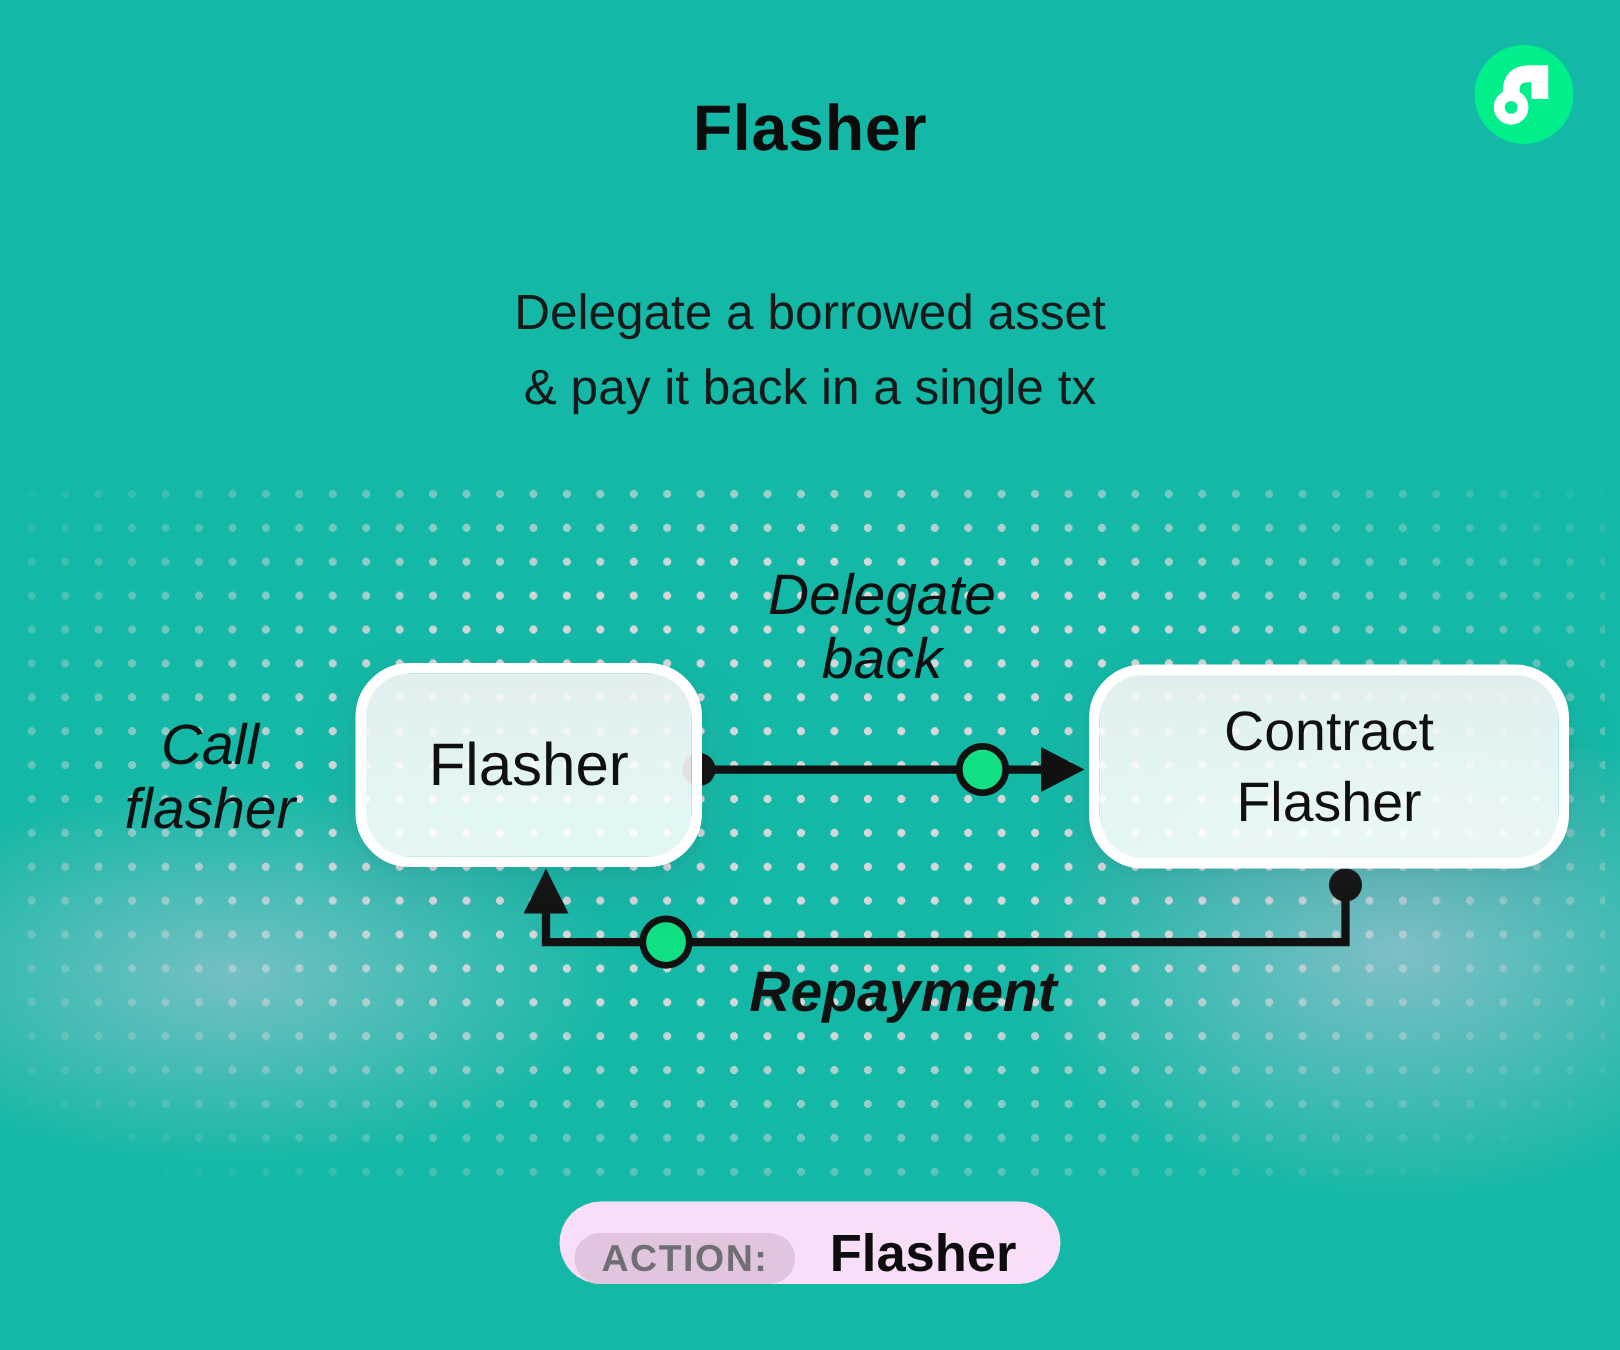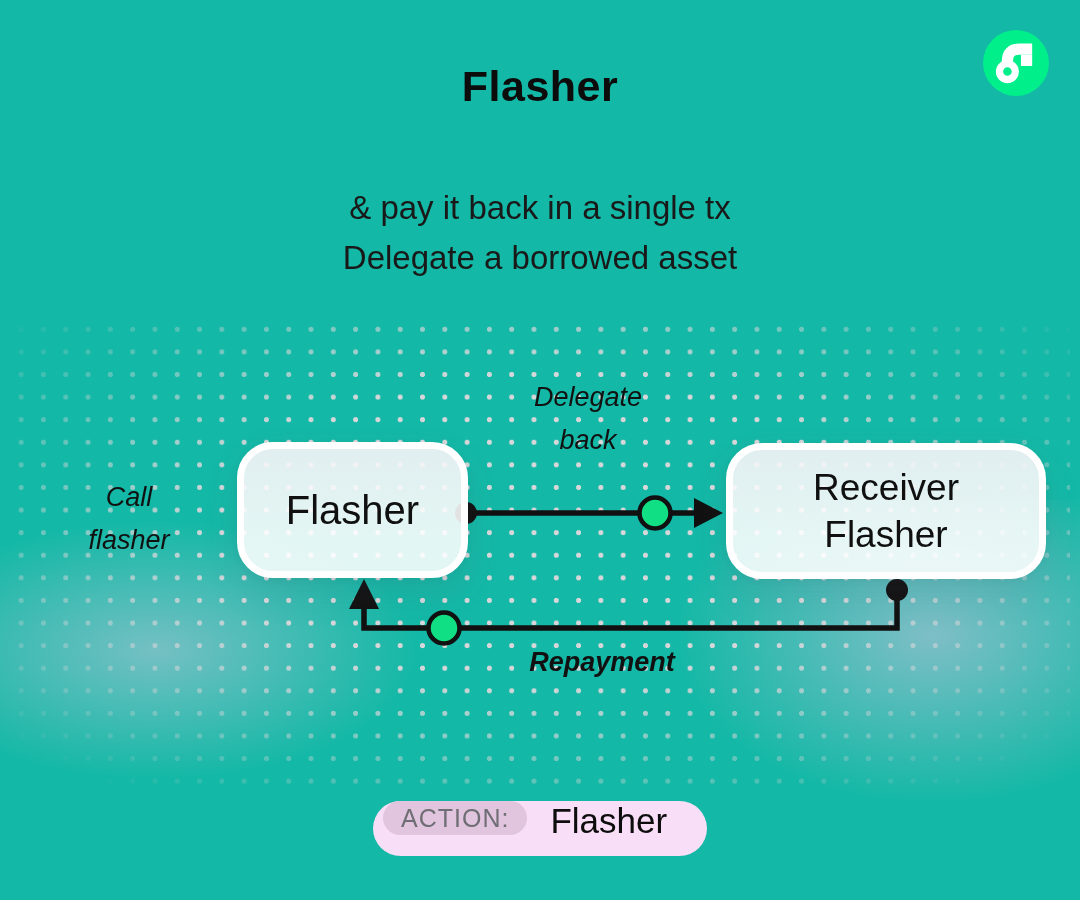--- a/index.html
+++ b/index.html
@@ -50,31 +50,31 @@
     display:flex;flex-direction:column;align-items:center;justify-content:center;
     box-sizing:border-box;
   }
   .node-flasher{left:237px;top:442px;width:231px;height:136px;}
   .node-receiver{left:726px;top:443px;width:320px;height:136px;}
   .node-label{font-size:40px;line-height:46px;color:#101010;font-weight:400;}
   .node-label.small{font-size:37px;line-height:47px;}
   
   .anno{
     position:absolute;text-align:center;
-    font-style:italic;font-size:27px;line-height:43px;color:#111;
+    font-style:italic;font-size:38px;line-height:43px;color:#111;
   }
-  .anno-call{left:19px;top:476px;width:220px;}
+  .anno-call{left:30px;top:476px;width:220px;}
   .anno-delegate{left:448px;top:376px;width:280px;}
   .anno-repay{left:442px;top:641px;width:320px;font-weight:bold;}
   .flow-svg{position:absolute;left:0;top:0;pointer-events:none;}
   
   .action-badge{
     position:absolute;left:373px;top:801px;width:334px;height:55px;
     background:#F8DEF6;border-radius:28px;
-    display:flex;align-items:flex-start;box-sizing:border-box;padding-left:10px;
+    display:flex;align-items:flex-end;box-sizing:border-box;padding-left:10px;font-weight:bold;
   }
   .action-chip{
     height:34px;border-radius:17px;background:#E1C4DD;
     display:flex;align-items:center;padding:0 18px;
     font-size:25px;letter-spacing:1px;color:#6E6E74;
   }
   .action-value{font-size:35px;color:#0d0d0d;margin-left:23px;}
 </style>
 </head>
 <body>
@@ -87,22 +87,22 @@
 
   <svg class="logo" viewBox="0 0 100 100" aria-hidden="true">
     <circle cx="50" cy="50" r="50" fill="#00EF8B"></circle>
     <circle cx="37" cy="63" r="12" fill="none" stroke="#ffffff" stroke-width="11"></circle>
     <path d="M 37 54 L 37 47 Q 37 29 55 29 L 74.5 29" fill="none" stroke="#ffffff" stroke-width="17"></path>
     <rect x="57.5" y="37.5" width="17" height="17" fill="#ffffff"></rect>
   </svg>
 
   <div class="page-title">Flasher</div>
   <div class="subtitle">
+    <div>Delegate a borrowed asset</div>
     <div>&amp; pay it back in a single tx</div>
-    <div>Delegate a borrowed asset</div>
   </div>
 
   <svg class="flow-svg" width="1080" height="900" viewBox="0 0 1080 900" aria-hidden="true">
     <defs>
       <linearGradient id="trailRight" x1="0" y1="0" x2="1" y2="0">
         <stop offset="0" stop-color="#11DF84" stop-opacity="0"></stop>
         <stop offset="1" stop-color="#11DF84" stop-opacity="1"></stop>
       </linearGradient>
       <linearGradient id="trailLeft" x1="0" y1="0" x2="1" y2="0">
         <stop offset="0" stop-color="#11DF84" stop-opacity="1"></stop>
@@ -120,21 +120,21 @@
     <line x1="461" y1="628" x2="534" y2="628" stroke="url(#trailLeft)" stroke-width="5"></line>
     <polygon points="364,579 349,609 379,609" fill="#111"></polygon>
     <circle cx="897" cy="590" r="11" fill="#111"></circle>
     <circle cx="444" cy="628" r="15.5" fill="#11DF84" stroke="#111" stroke-width="4.5"></circle>
   </svg>
 
   <div class="node node-flasher">
     <div class="node-label">Flasher</div>
   </div>
   <div class="node node-receiver">
-    <div class="node-label small">Receiver</div>
+    <div class="node-label small">Contract</div>
     <div class="node-label small">Flasher</div>
   </div>
 
   <div class="anno anno-call">
     <div>Call</div>
     <div>flasher</div>
   </div>
   <div class="anno anno-delegate">
     <div>Delegate</div>
     <div>back</div>

